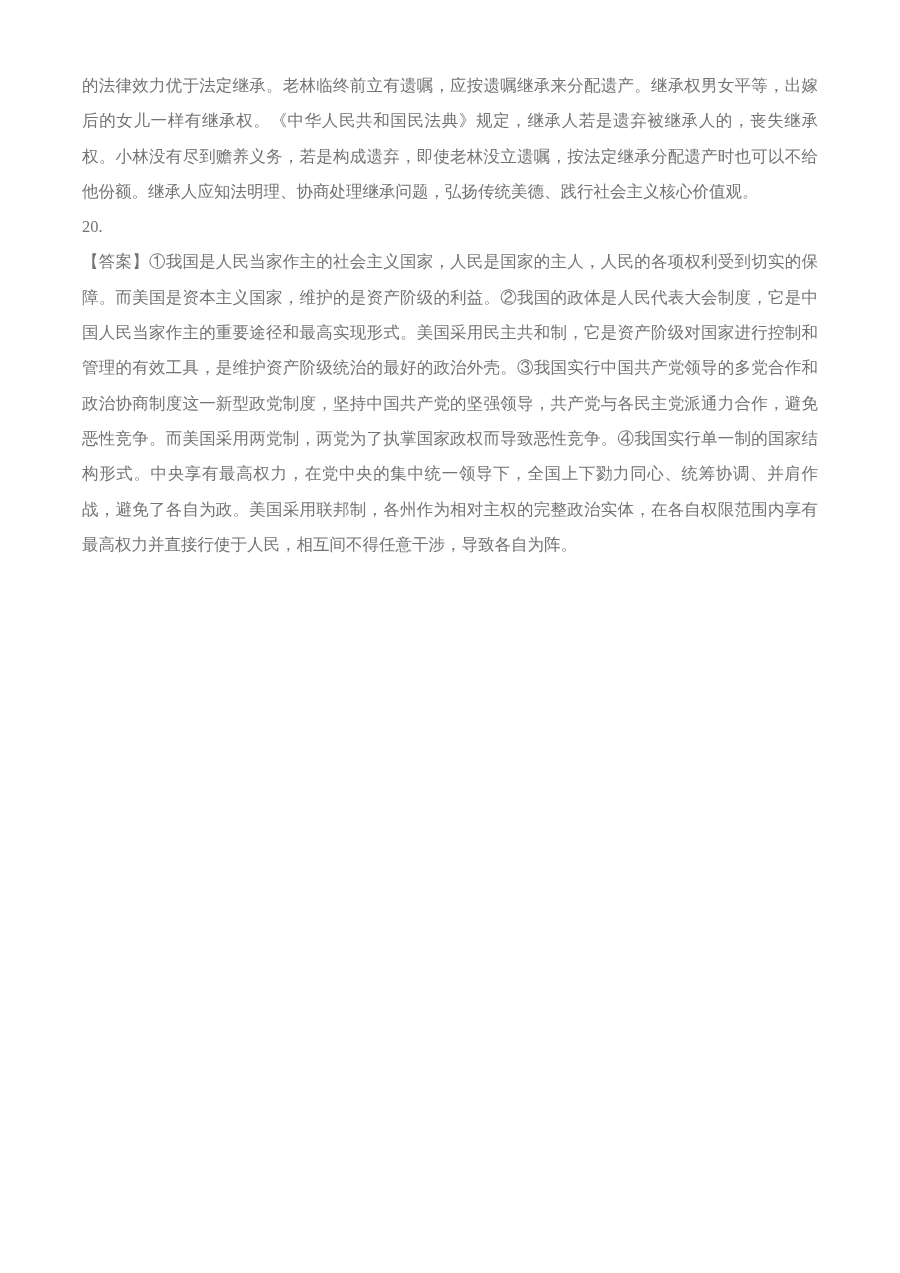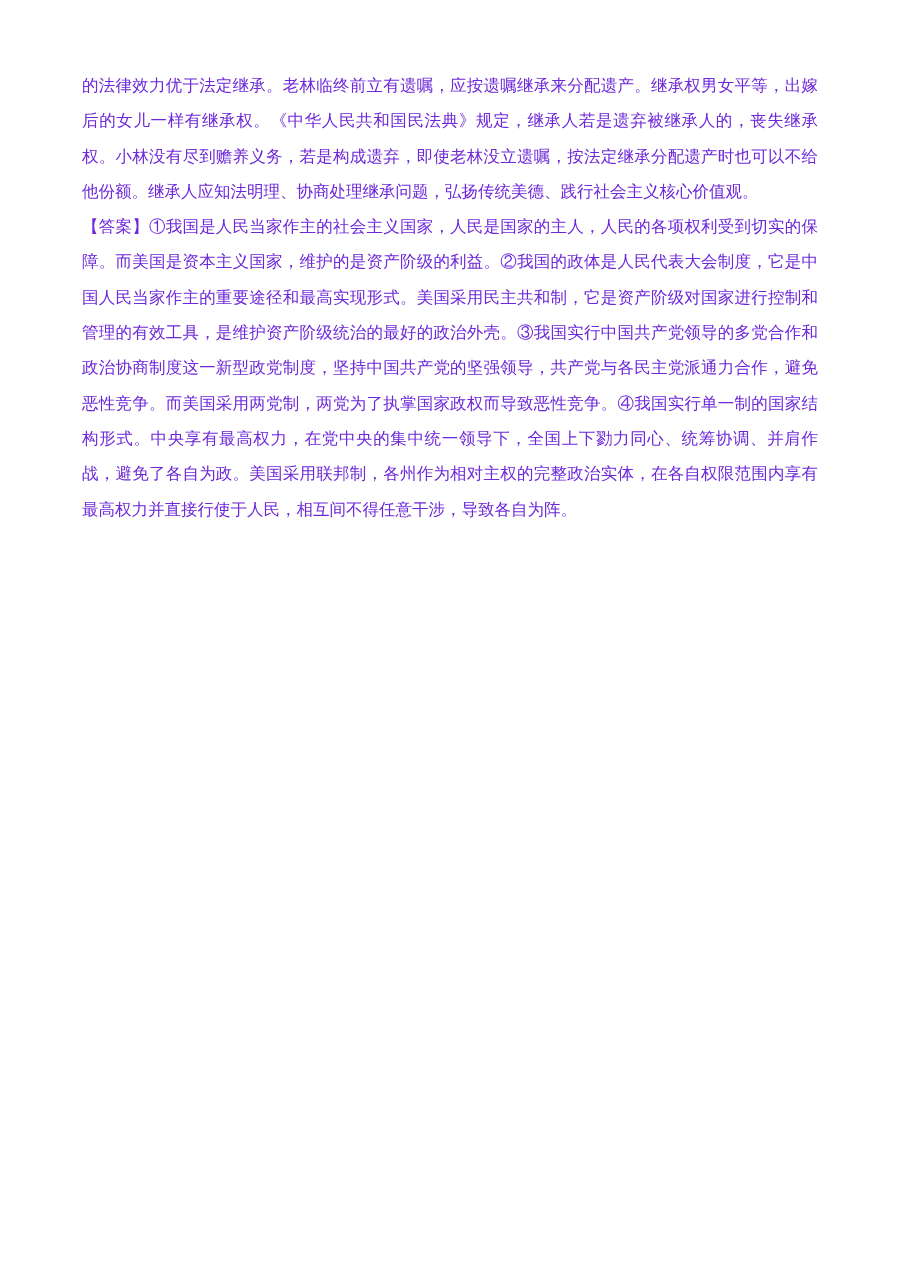--- a/index.html
+++ b/index.html
@@ -12,33 +12,34 @@
     background: #ffffff;
     overflow: hidden;
   }
   .page {
     box-sizing: border-box;
     width: 900px;
     height: 1273px;
     padding: 68px 82px 0 82px;
     background: #ffffff;
     font-family: "Liberation Serif", "DejaVu Serif", serif;
-    color: #6d28d9;
+    color: #737373;
   }
   .page p {
     margin: 0;
     font-size: 16.5px;
     line-height: 35.3px;
     text-align: justify;
     text-justify: inter-ideograph;
     word-break: break-all;
   }
   .page p.qnum {
     text-align: left;
   }
 </style>
 </head>
 <body>
 
 <div class="page">
   <p>的法律效力优于法定继承。老林临终前立有遗嘱，应按遗嘱继承来分配遗产。继承权男女平等，出嫁后的女儿一样有继承权。《中华人民共和国民法典》规定，继承人若是遗弃被继承人的，丧失继承权。小林没有尽到赡养义务，若是构成遗弃，即使老林没立遗嘱，按法定继承分配遗产时也可以不给他份额。继承人应知法明理、协商处理继承问题，弘扬传统美德、践行社会主义核心价值观。</p>
+  <p class="qnum">20.</p>
   <p><span>【答案】</span><span>①我国是人民当家作主的社会主义国家，人民是国家的主人，人民的各项权利受到切实的保障。而美国是资本主义国家，维护的是资产阶级的利益。</span><span>②我国的政体是人民代表大会制度，它是中国人民当家作主的重要途径和最高实现形式。美国采用民主共和制，它是资产阶级对国家进行控制和管理的有效工具，是维护资产阶级统治的最好的政治外壳。</span><span>③我国实行中国共产党领导的多党合作和政治协商制度这一新型政党制度，坚持中国共产党的坚强领导，共产党与各民主党派通力合作，避免恶性竞争。而美国采用两党制，两党为了执掌国家政权而导致恶性竞争。</span><span>④我国实行单一制的国家结构形式。中央享有最高权力，在党中央的集中统一领导下，全国上下勠力同心、统筹协调、并肩作战，避免了各自为政。美国采用联邦制，各州作为相对主权的完整政治实体，在各自权限范围内享有最高权力并直接行使于人民，相互间不得任意干涉，导致各自为阵。</span></p>
 </div>
 
 </body></html>

